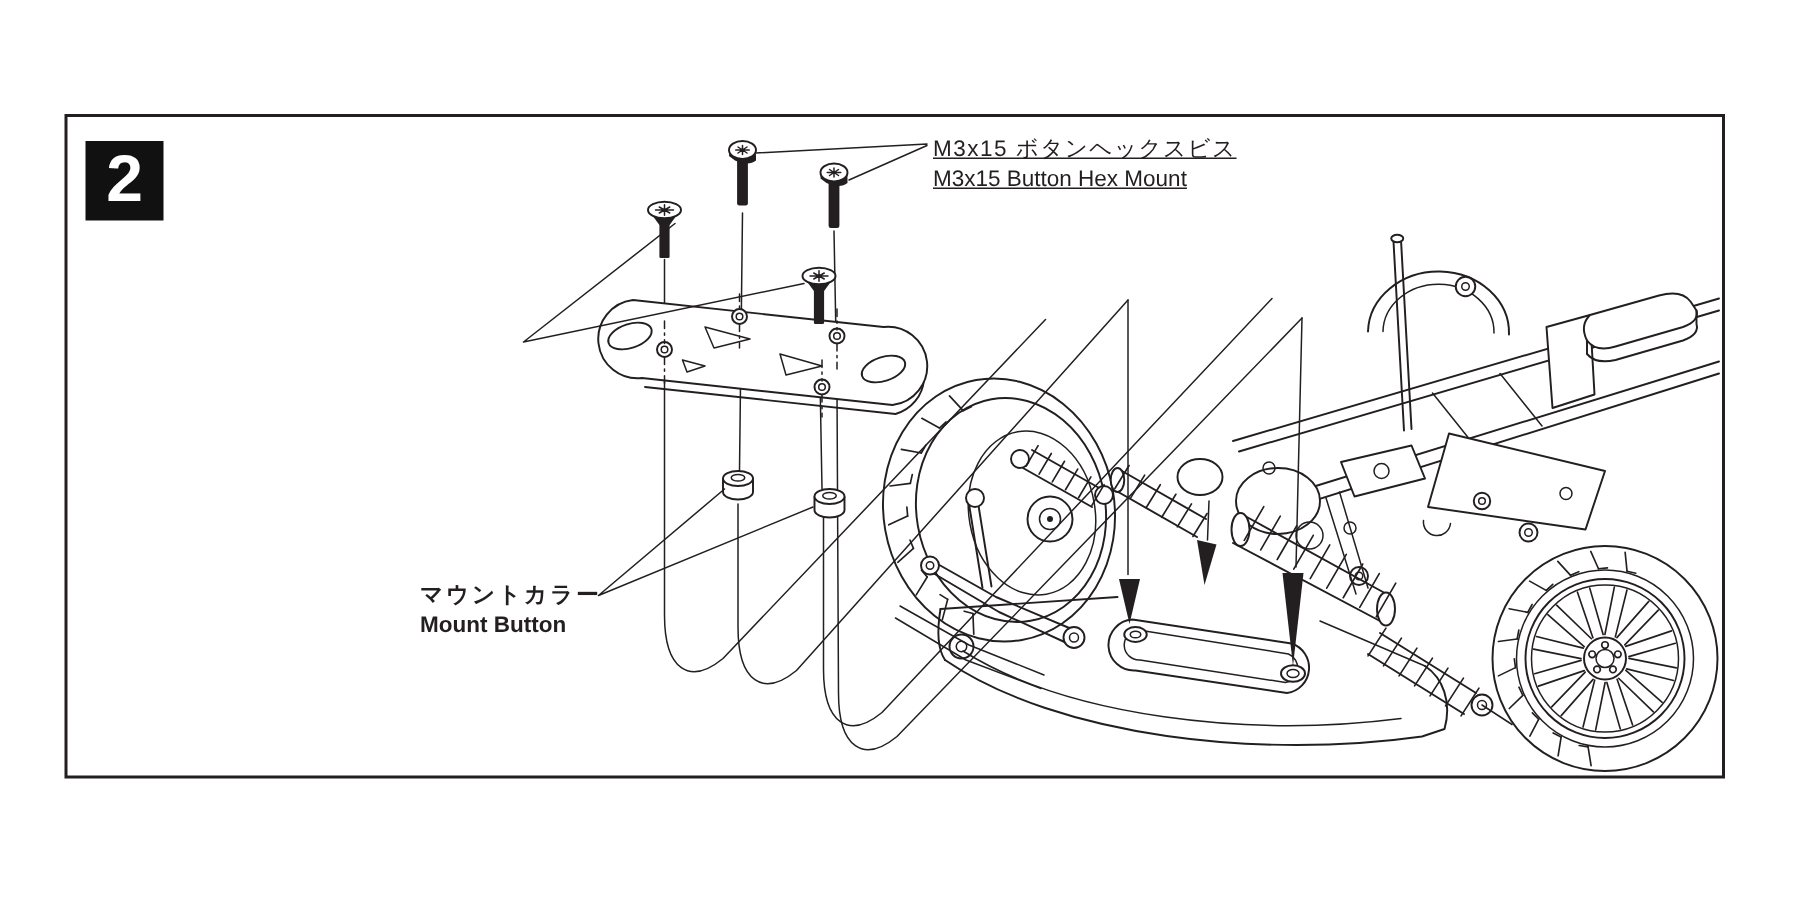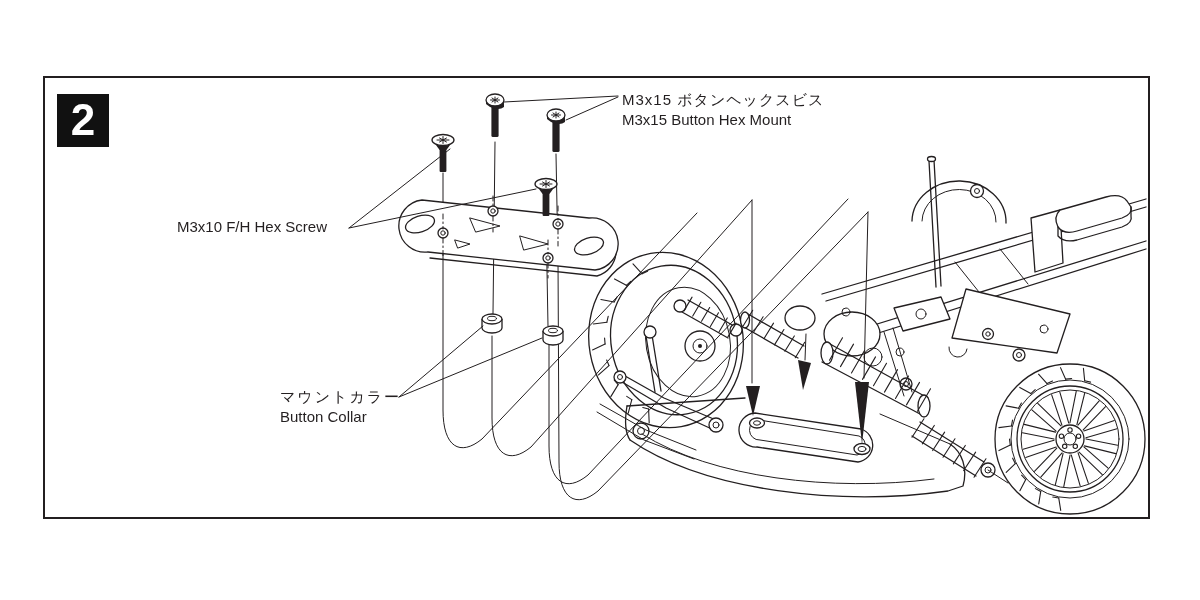--- a/index.html
+++ b/index.html
@@ -26,23 +26,23 @@
   }
   #art{position:absolute;left:0;top:0;width:1200px;height:600px;}
   #art .s{fill:none;stroke:var(--line);stroke-width:1.3;stroke-linecap:round;stroke-linejoin:round;}
   #art .sw{fill:#fff;stroke:var(--line);stroke-width:1.3;stroke-linejoin:round;}
   #art .f{fill:var(--line);stroke:none;}
   #art .thin{stroke-width:1;}
   #art .dash{stroke-dasharray:5 3 1.5 3;}
   .lbl{position:absolute;white-space:nowrap;line-height:20px;font-size:15px;color:var(--line);}
   .lbl .jp{letter-spacing:1px;}
   .lbl.collar .jp{letter-spacing:2px;}
-  #lbl-m3x15{left:622px;top:90px;}
+  #lbl-m3x15{left:622px;top:90px;text-decoration:underline;}
   #lbl-m3x10{left:177px;top:217px;}
-  #lbl-collar{left:280px;top:387px;}
+  #lbl-collar{left:280px;top:387px;font-weight:bold;}
 </style>
 </head>
 <body>
 
 <div class="frame"></div>
 
 <svg id="art" viewBox="0 0 1200 600">
 
   <g>
 
@@ -362,19 +362,18 @@
 <div class="step-box">
   <span>2</span>
 </div>
 
 <div class="lbl" id="lbl-m3x15">
   <div class="jp">M3x15 ボタンヘックスビス</div>
   <div class="en">M3x15 Button Hex Mount</div>
 </div>
 
 <div class="lbl" id="lbl-m3x10">
-  <div class="en">M3x10 F/H Hex Screw</div>
 </div>
 
 <div class="lbl collar" id="lbl-collar">
   <div class="jp">マウントカラー</div>
-  <div class="en">Button Collar</div>
+  <div class="en">Mount Button</div>
 </div>
 
 </body></html>

